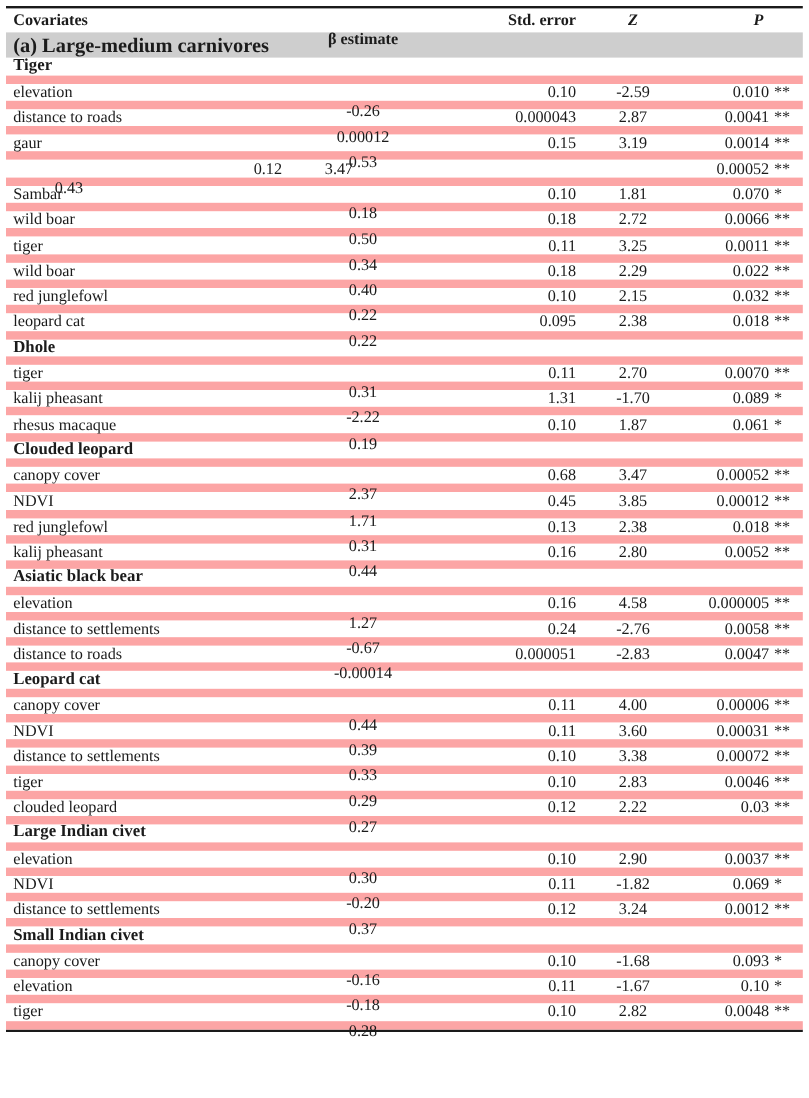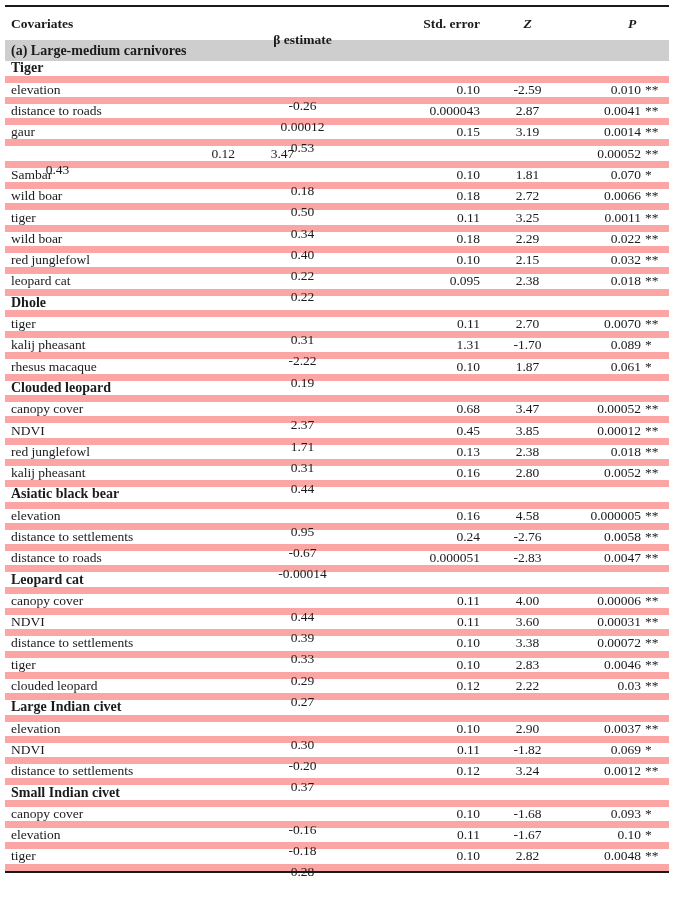--- a/index.html
+++ b/index.html
@@ -27,29 +27,29 @@
     border-bottom: 2px solid #1a1a1a;
   }
   .row {
     display: flex;
     align-items: center;
     height: 21.3px;
     border-bottom: 7px solid #fca5a5;
     box-sizing: border-box;
   }
   .row.header-row {
-    height: 33px;
+    height: 20px;
     border-bottom: none;
     font-weight: bold;
   }
   .row.band-row {
     background: #cecece;
     border-bottom: none;
     font-weight: bold;
-    font-size: 14px;
+    font-size: 17px;
   }
   .row.species-row {
     font-weight: bold;
     font-size: 14px;
   }
   .c { box-sizing: border-box; }
   .c1 { width: 245px; padding-left: 6px; text-align: left; overflow: hidden; white-space: nowrap; }
   .c1full { flex: 1; padding-left: 6px; text-align: left; }
   .c2 { width: 105px; text-align: center; margin-top: 32px; }
   .c3 { width: 125px; text-align: right; }
@@ -252,21 +252,21 @@
           <div class="c c5">
             <span class="pnum">0.0052</span>
             <span class="psig">**</span>
           </div>
         </div>
         <div class="row species-row">
           <div class="c c1full">Asiatic black bear</div>
         </div>
         <div class="row data-row">
           <div class="c c1">elevation</div>
-          <div class="c c2">0.95</div>
+          <div class="c c2">1.27</div>
           <div class="c c3">0.16</div>
           <div class="c c4">4.58</div>
           <div class="c c5">
             <span class="pnum">0.000005</span>
             <span class="psig">**</span>
           </div>
         </div>
         <div class="row data-row">
           <div class="c c1">distance to settlements</div>
           <div class="c c2">-0.67</div>

